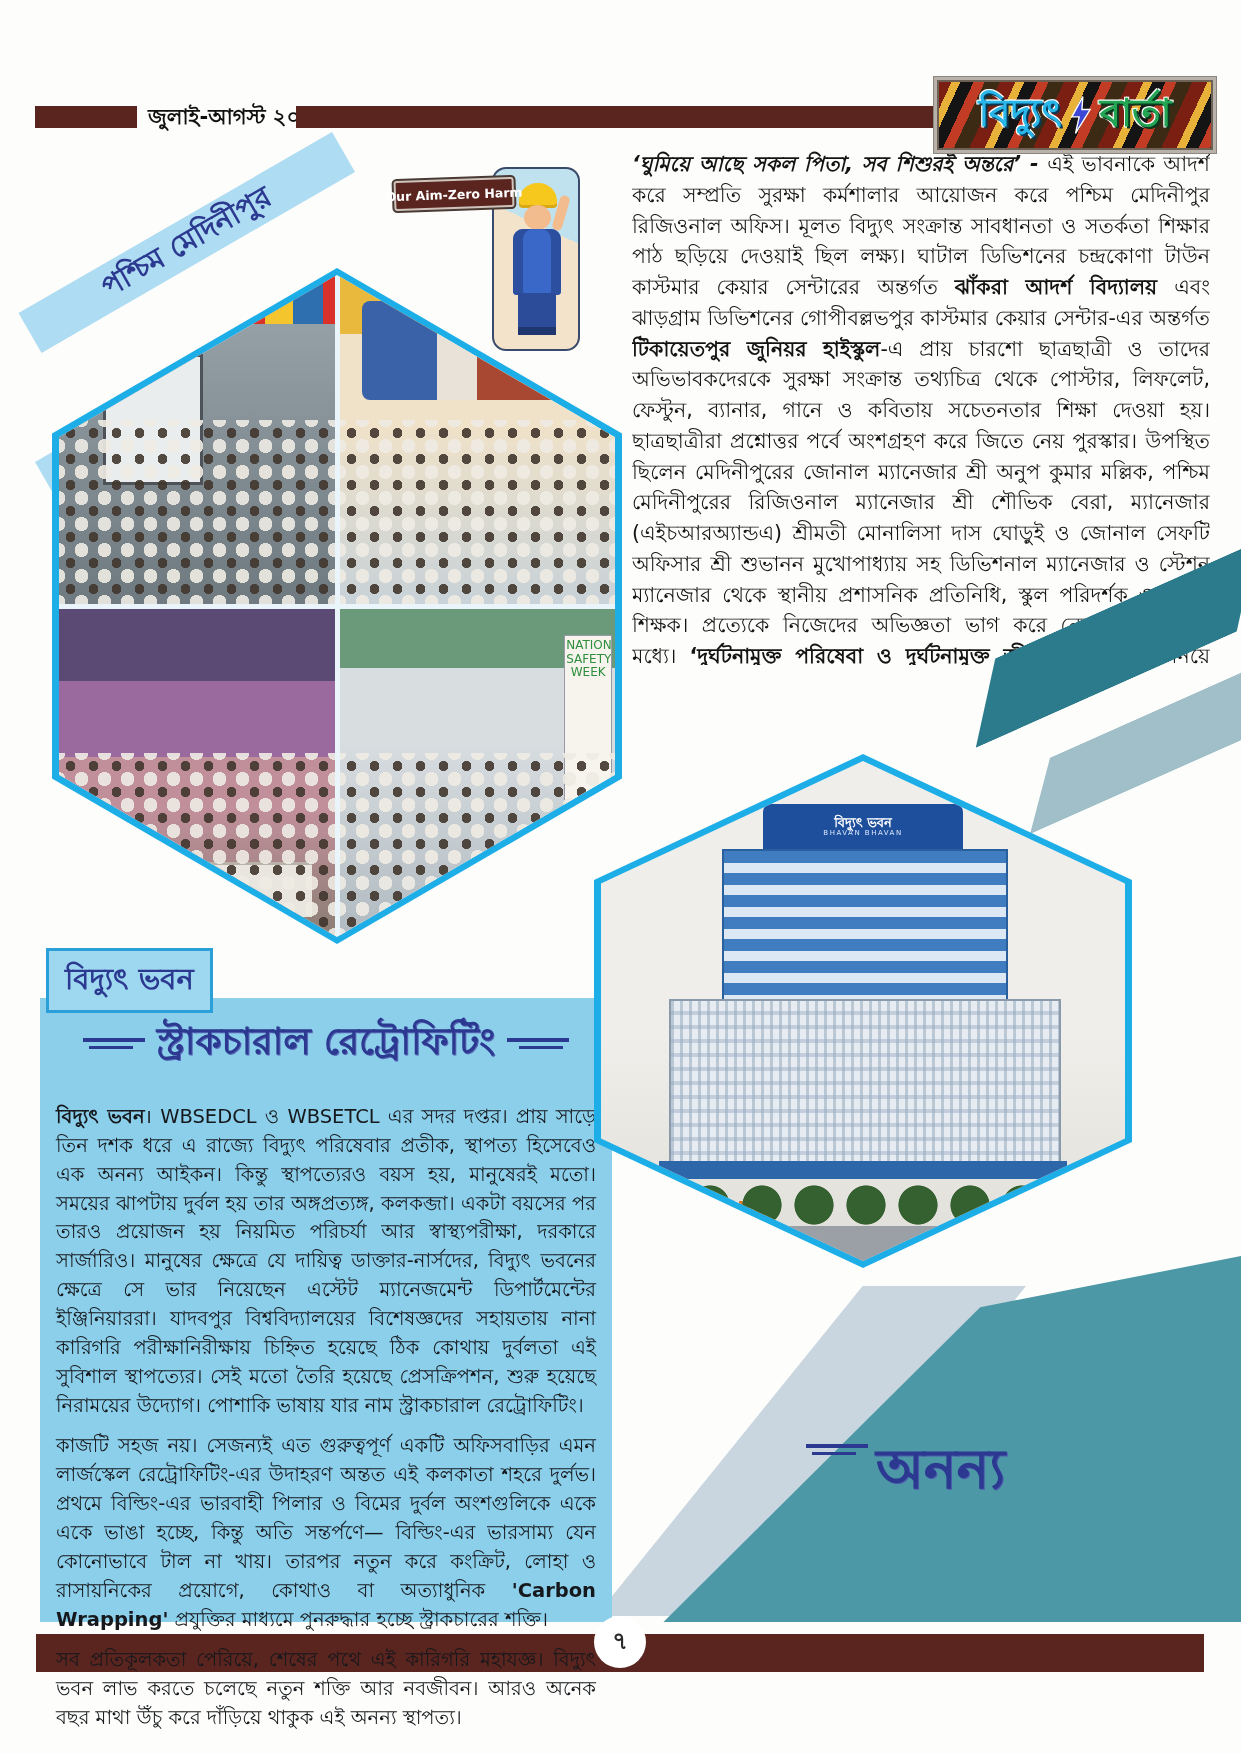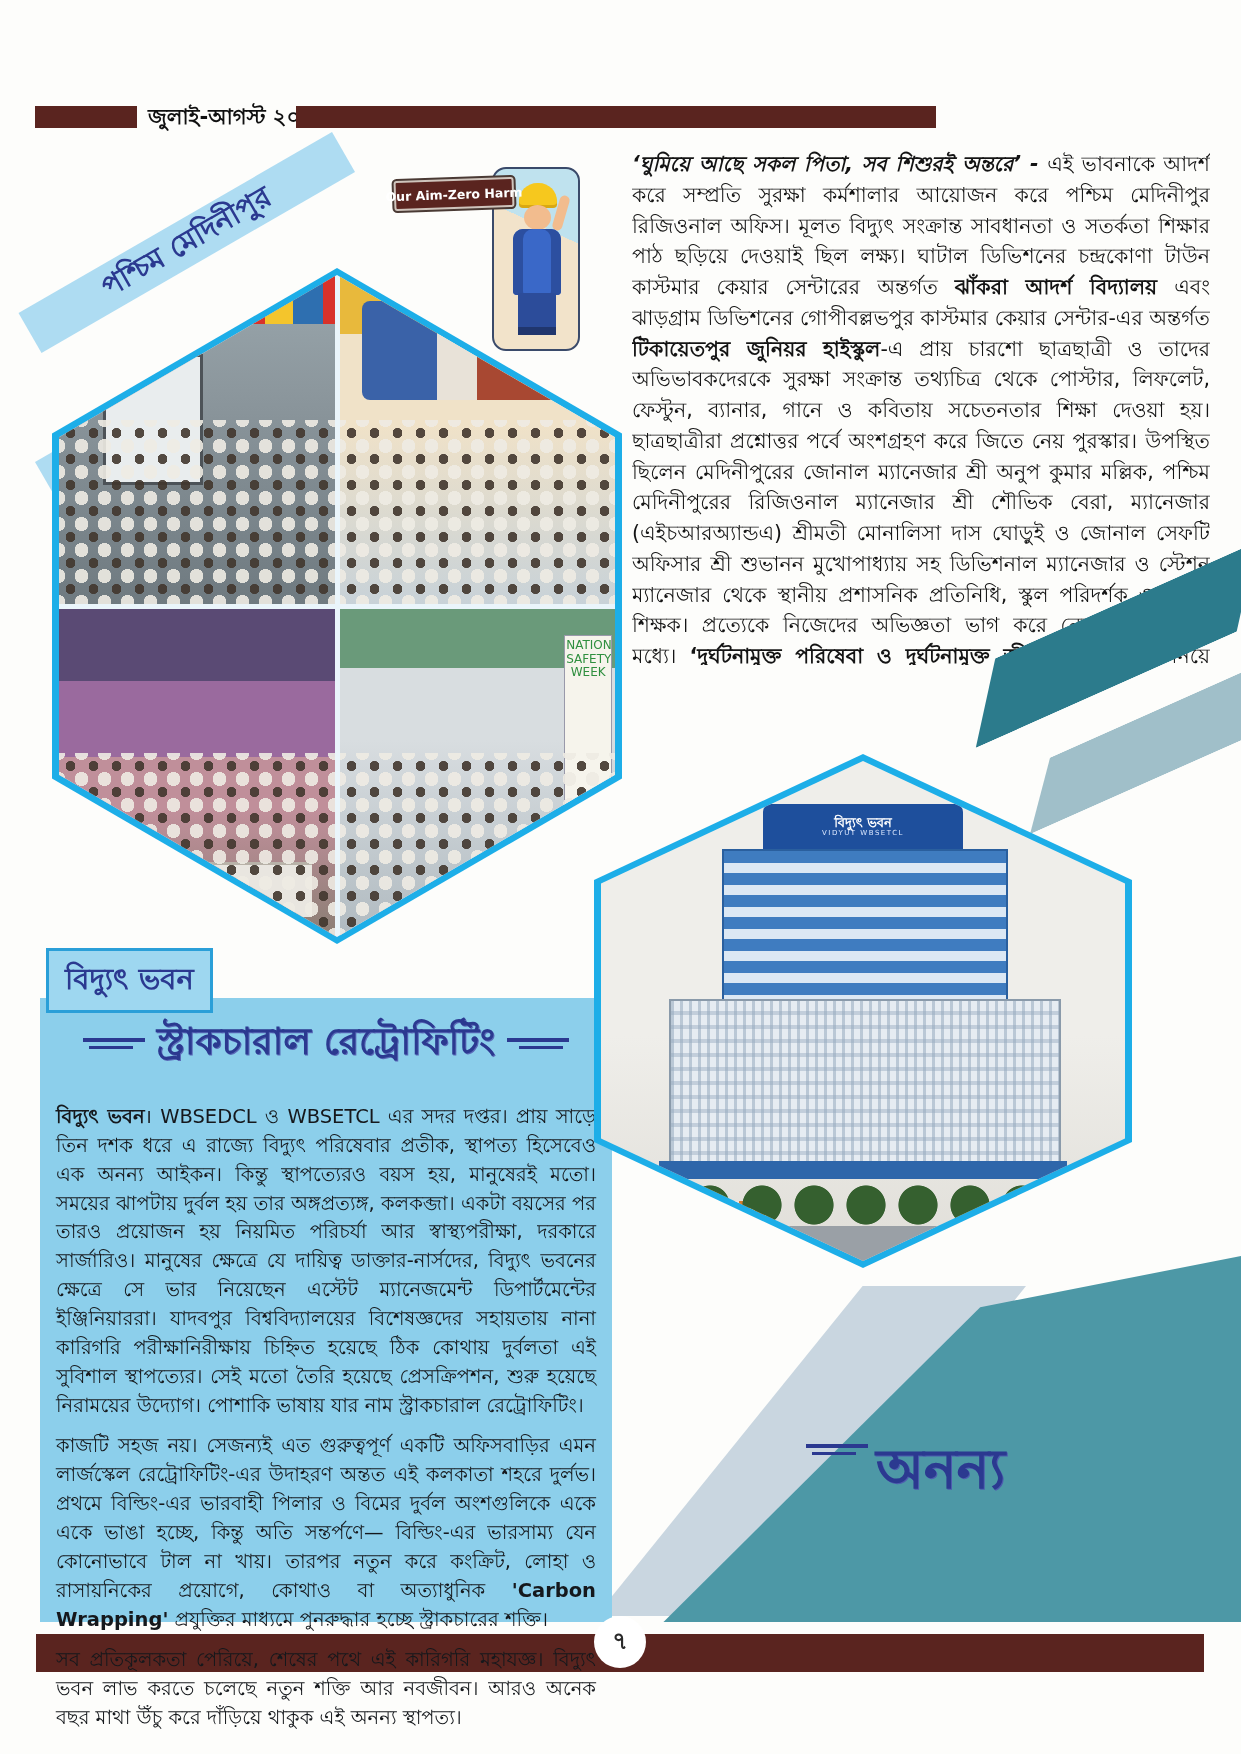--- a/index.html
+++ b/index.html
@@ -142,20 +142,27 @@
 </style>
 </head>
 <body>
 
 <div class="page">
 
   <div class="hdr-block"></div>
   <div class="hdr-date">জুলাই-আগস্ট ২০২৩</div>
   <div class="hdr-bar"></div>
 
+  <div class="masthead">
+    <span class="w1">বিদ্যুৎ</span>
+    <svg class="bolt" viewBox="0 0 24 40">
+      <polygon points="14,0 2,22 10,22 6,40 22,14 13,14" fill="#3d47d6" stroke="#ffffff" stroke-width="1.5"></polygon>
+    </svg>
+    <span class="w2">বার্তা</span>
+  </div>
 
   <div class="banner-stripe2"></div>
   <div class="banner-stripe1">
     <span class="banner-region">পশ্চিম মেদিনীপুর</span>
   </div>
   <div class="banner-title">সুরক্ষা কর্মশালা</div>
 
   <div class="mascot-badge">Our Aim-Zero Harm</div>
   <div class="mascot-card">
     <div class="m-arm"></div>
@@ -203,21 +210,21 @@
       <p><span class="b">বিদ্যুৎ ভবন</span><span>। WBSEDCL ও WBSETCL এর সদর দপ্তর। প্রায় সাড়ে তিন দশক ধরে এ রাজ্যে বিদ্যুৎ পরিষেবার প্রতীক, স্থাপত্য হিসেবেও এক অনন্য আইকন। কিন্তু স্থাপত্যেরও বয়স হয়, মানুষেরই মতো। সময়ের ঝাপটায় দুর্বল হয় তার অঙ্গপ্রত্যঙ্গ, কলকব্জা। একটা বয়সের পর তারও প্রয়োজন হয় নিয়মিত পরিচর্যা আর স্বাস্থ্যপরীক্ষা, দরকারে সার্জারিও। মানুষের ক্ষেত্রে যে দায়িত্ব ডাক্তার-নার্সদের, বিদ্যুৎ ভবনের ক্ষেত্রে সে ভার নিয়েছেন এস্টেট ম্যানেজমেন্ট ডিপার্টমেন্টের ইঞ্জিনিয়াররা। যাদবপুর বিশ্ববিদ্যালয়ের বিশেষজ্ঞদের সহায়তায় নানা কারিগরি পরীক্ষানিরীক্ষায় চিহ্নিত হয়েছে ঠিক কোথায় দুর্বলতা এই সুবিশাল স্থাপত্যের। সেই মতো তৈরি হয়েছে প্রেসক্রিপশন, শুরু হয়েছে নিরাময়ের উদ্যোগ। পোশাকি ভাষায় যার নাম স্ট্রাকচারাল রেট্রোফিটিং।</span></p>
       <p><span>কাজটি সহজ নয়। সেজন্যই এত গুরুত্বপূর্ণ একটি অফিসবাড়ির এমন লার্জস্কেল রেট্রোফিটিং-এর উদাহরণ অন্তত এই কলকাতা শহরে দুর্লভ। প্রথমে বিল্ডিং-এর ভারবাহী পিলার ও বিমের দুর্বল অংশগুলিকে একে একে ভাঙা হচ্ছে, কিন্তু অতি সন্তর্পণে— বিল্ডিং-এর ভারসাম্য যেন কোনোভাবে টাল না খায়। তারপর নতুন করে কংক্রিট, লোহা ও রাসায়নিকের প্রয়োগে, কোথাও বা অত্যাধুনিক </span><span class="b">'Carbon Wrapping'</span><span> প্রযুক্তির মাধ্যমে পুনরুদ্ধার হচ্ছে স্ট্রাকচারের শক্তি।</span></p>
       <p><span>সব প্রতিকূলকতা পেরিয়ে, শেষের পথে এই কারিগরি মহাযজ্ঞ। বিদ্যুৎ ভবন লাভ করতে চলেছে নতুন শক্তি আর নবজীবন। আরও অনেক বছর মাথা উঁচু করে দাঁড়িয়ে থাকুক এই অনন্য স্থাপত্য।</span></p>
     </div>
   </div>
 
   <div class="building-outer hex">
     <div class="building-inner hex">
       <div class="b-sign">
         <span class="s1">বিদ্যুৎ ভবন</span>
-        <span class="s2">VIDYUT WBSETCL</span>
+        <span class="s2">BHAVAN BHAVAN</span>
       </div>
       <div class="b-tower"></div>
       <div class="b-base"></div>
       <div class="b-awning"></div>
       <div class="b-fence"></div>
       <div class="b-bushes"></div>
       <div class="b-ground"></div>
     </div>
   </div>
 

